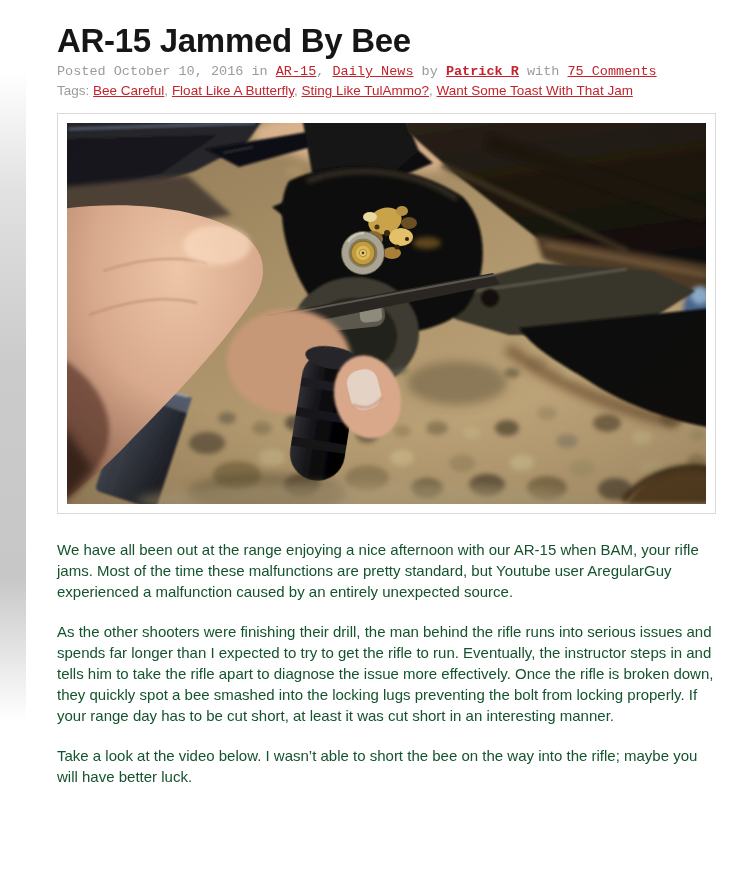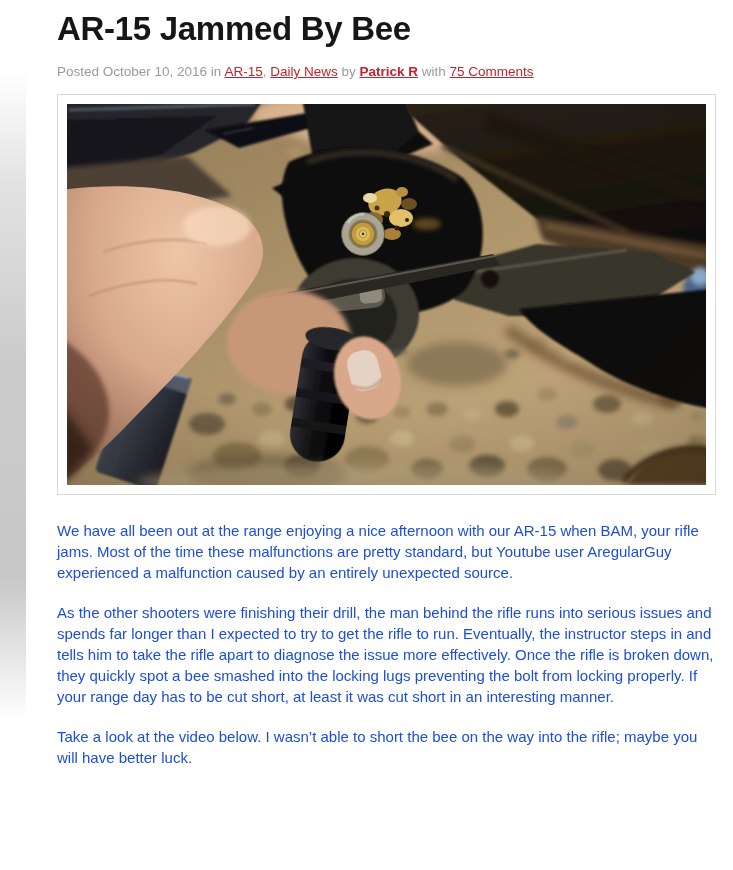--- a/index.html
+++ b/index.html
@@ -13,37 +13,37 @@
       rgba(160,160,160,0) 0%,
       rgba(150,150,150,0.28) 18%,
       rgba(140,140,140,0.45) 45%,
       rgba(138,138,138,0.48) 78%,
       rgba(160,160,160,0) 100%);
   }
 
   .content { position:absolute; left:57px; top:0; width:659px; }
 
   h1.title {
-    margin:10px 0 0; font-size:33px; line-height:38px; font-weight:bold;
+    margin:22px 0 0; font-size:33px; line-height:38px; font-weight:bold;
     color:#161616; letter-spacing:-0.3px;
   }
 
   .meta { font-size:13.5px; line-height:19px; color:#9b9b9b; }
-  .meta.first { margin-top:14px; }
+  .meta.first { margin-top:2px;font-family:Liberation Mono, monospace; }
   .meta a { color:#c4232b; text-decoration:underline; cursor:pointer; }
   .meta a.author { font-weight:bold; }
   .meta .sep { color:#9b9b9b; }
 
   figure.post-image {
     margin:13px 0 0; width:659px; height:401px;
     border:1px solid #d9d9d9; padding:9px; background:#fff;
   }
   figure.post-image svg { display:block; }
 
-  p.body-text { font-size:15px; line-height:21px; color:#1d4ed8; margin:19px 0 0; }
+  p.body-text { font-size:15px; line-height:21px; color:#14532d; margin:19px 0 0; }
   p.body-text.first { margin-top:25px; }
 </style>
 </head>
 <body>
 
 <div class="page">
   <div class="left-shade"></div>
 
   <article class="content">
 
@@ -52,20 +52,27 @@
     <div class="meta first">
       <span>Posted October 10, 2016 in</span>
       <a>AR-15</a><span class="sep">,</span>
       <a>Daily News</a>
       <span>by</span>
       <a class="author">Patrick R</a>
       <span>with</span>
       <a>75 Comments</a>
     </div>
 
+    <div class="meta">
+      <span>Tags:</span>
+      <a>Bee Careful</a><span class="sep">,</span>
+      <a>Float Like A Butterfly</a><span class="sep">,</span>
+      <a>Sting Like TulAmmo?</a><span class="sep">,</span>
+      <a>Want Some Toast With That Jam</a>
+    </div>
 
     <figure class="post-image">
       <svg width="639" height="381" viewBox="0 0 639 381" role="img" aria-label="Hand holding an opened AR-15, finger pointing at a bee smashed into the brass bolt face, over a gravel range floor">
         <defs>
           <linearGradient id="gGrav" x1="0" y1="0" x2="0.9" y2="1">
             <stop offset="0" stop-color="#8f7a56"></stop>
             <stop offset="0.45" stop-color="#ab9269"></stop>
             <stop offset="1" stop-color="#c9ae82"></stop>
           </linearGradient>
           <linearGradient id="gStock" x1="0" y1="0" x2="0.25" y2="1">

